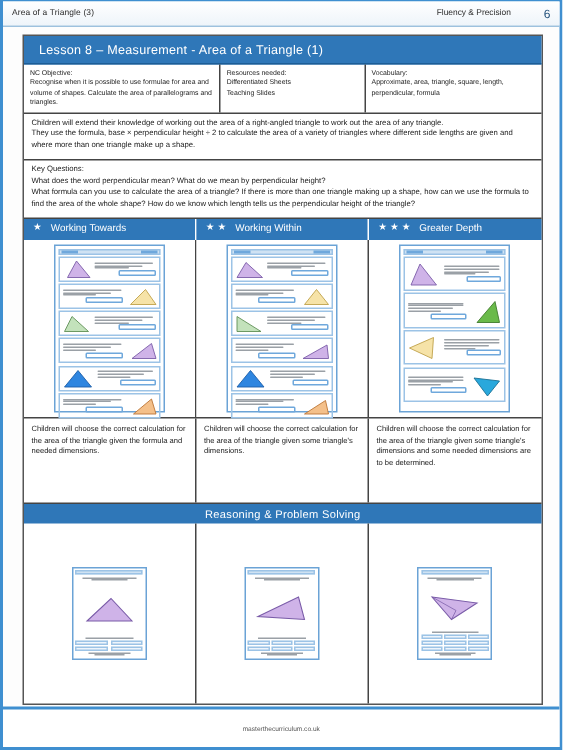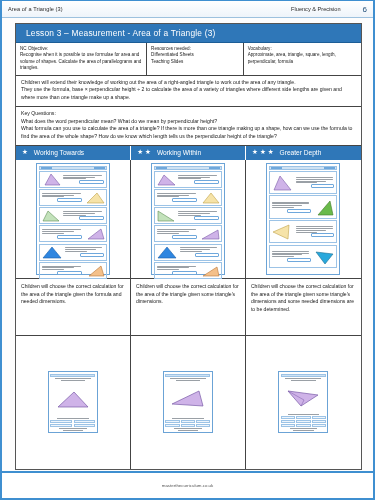--- a/index.html
+++ b/index.html
@@ -189,21 +189,21 @@
 <div class="page">
 
   <div class="topbar">
     <span class="tb-left">Area of a Triangle (3)</span>
     <span class="tb-right">Fluency &amp; Precision</span>
     <span class="tb-page">6</span>
   </div>
 
   <div class="sheet">
 
-    <div class="lesson-title">Lesson 3 – Measurement - Area of a Triangle (3)</div>
+    <div class="lesson-title">Lesson 8 – Measurement - Area of a Triangle (1)</div>
 
     <div class="info-row">
       <div class="info-cell c1">
         <span class="hd">NC Objective:</span>
         <span>Recognise when it is possible to use formulae for area and volume of shapes. Calculate the area of parallelograms and triangles.</span>
       </div>
       <div class="info-cell c2">
         <span class="hd">Resources needed:</span>
         <span style="white-space:pre-line">Differentiated Sheets
 Teaching Slides</span>
@@ -462,20 +462,21 @@
       </div>
 
     </div>
 
     <div class="desc-row">
       <div class="desc-cell">Children will choose the correct calculation for the area of the triangle given the formula and needed dimensions.</div>
       <div class="desc-cell">Children will choose the correct calculation for the area of the triangle given some triangle's dimensions.</div>
       <div class="desc-cell">Children will choose the correct calculation for the area of the triangle given some triangle's dimensions and some needed dimensions are to be determined.</div>
     </div>
 
+    <div class="reasoning-band">Reasoning &amp; Problem Solving</div>
 
     <div class="bthumb-row">
 
       <div class="bthumb-cell">
         <div class="bws">
           <div class="bws-head"></div>
           <div class="bws-title">
               <b style="width:80%"></b>
               <b style="width:55%"></b>
             </div>

